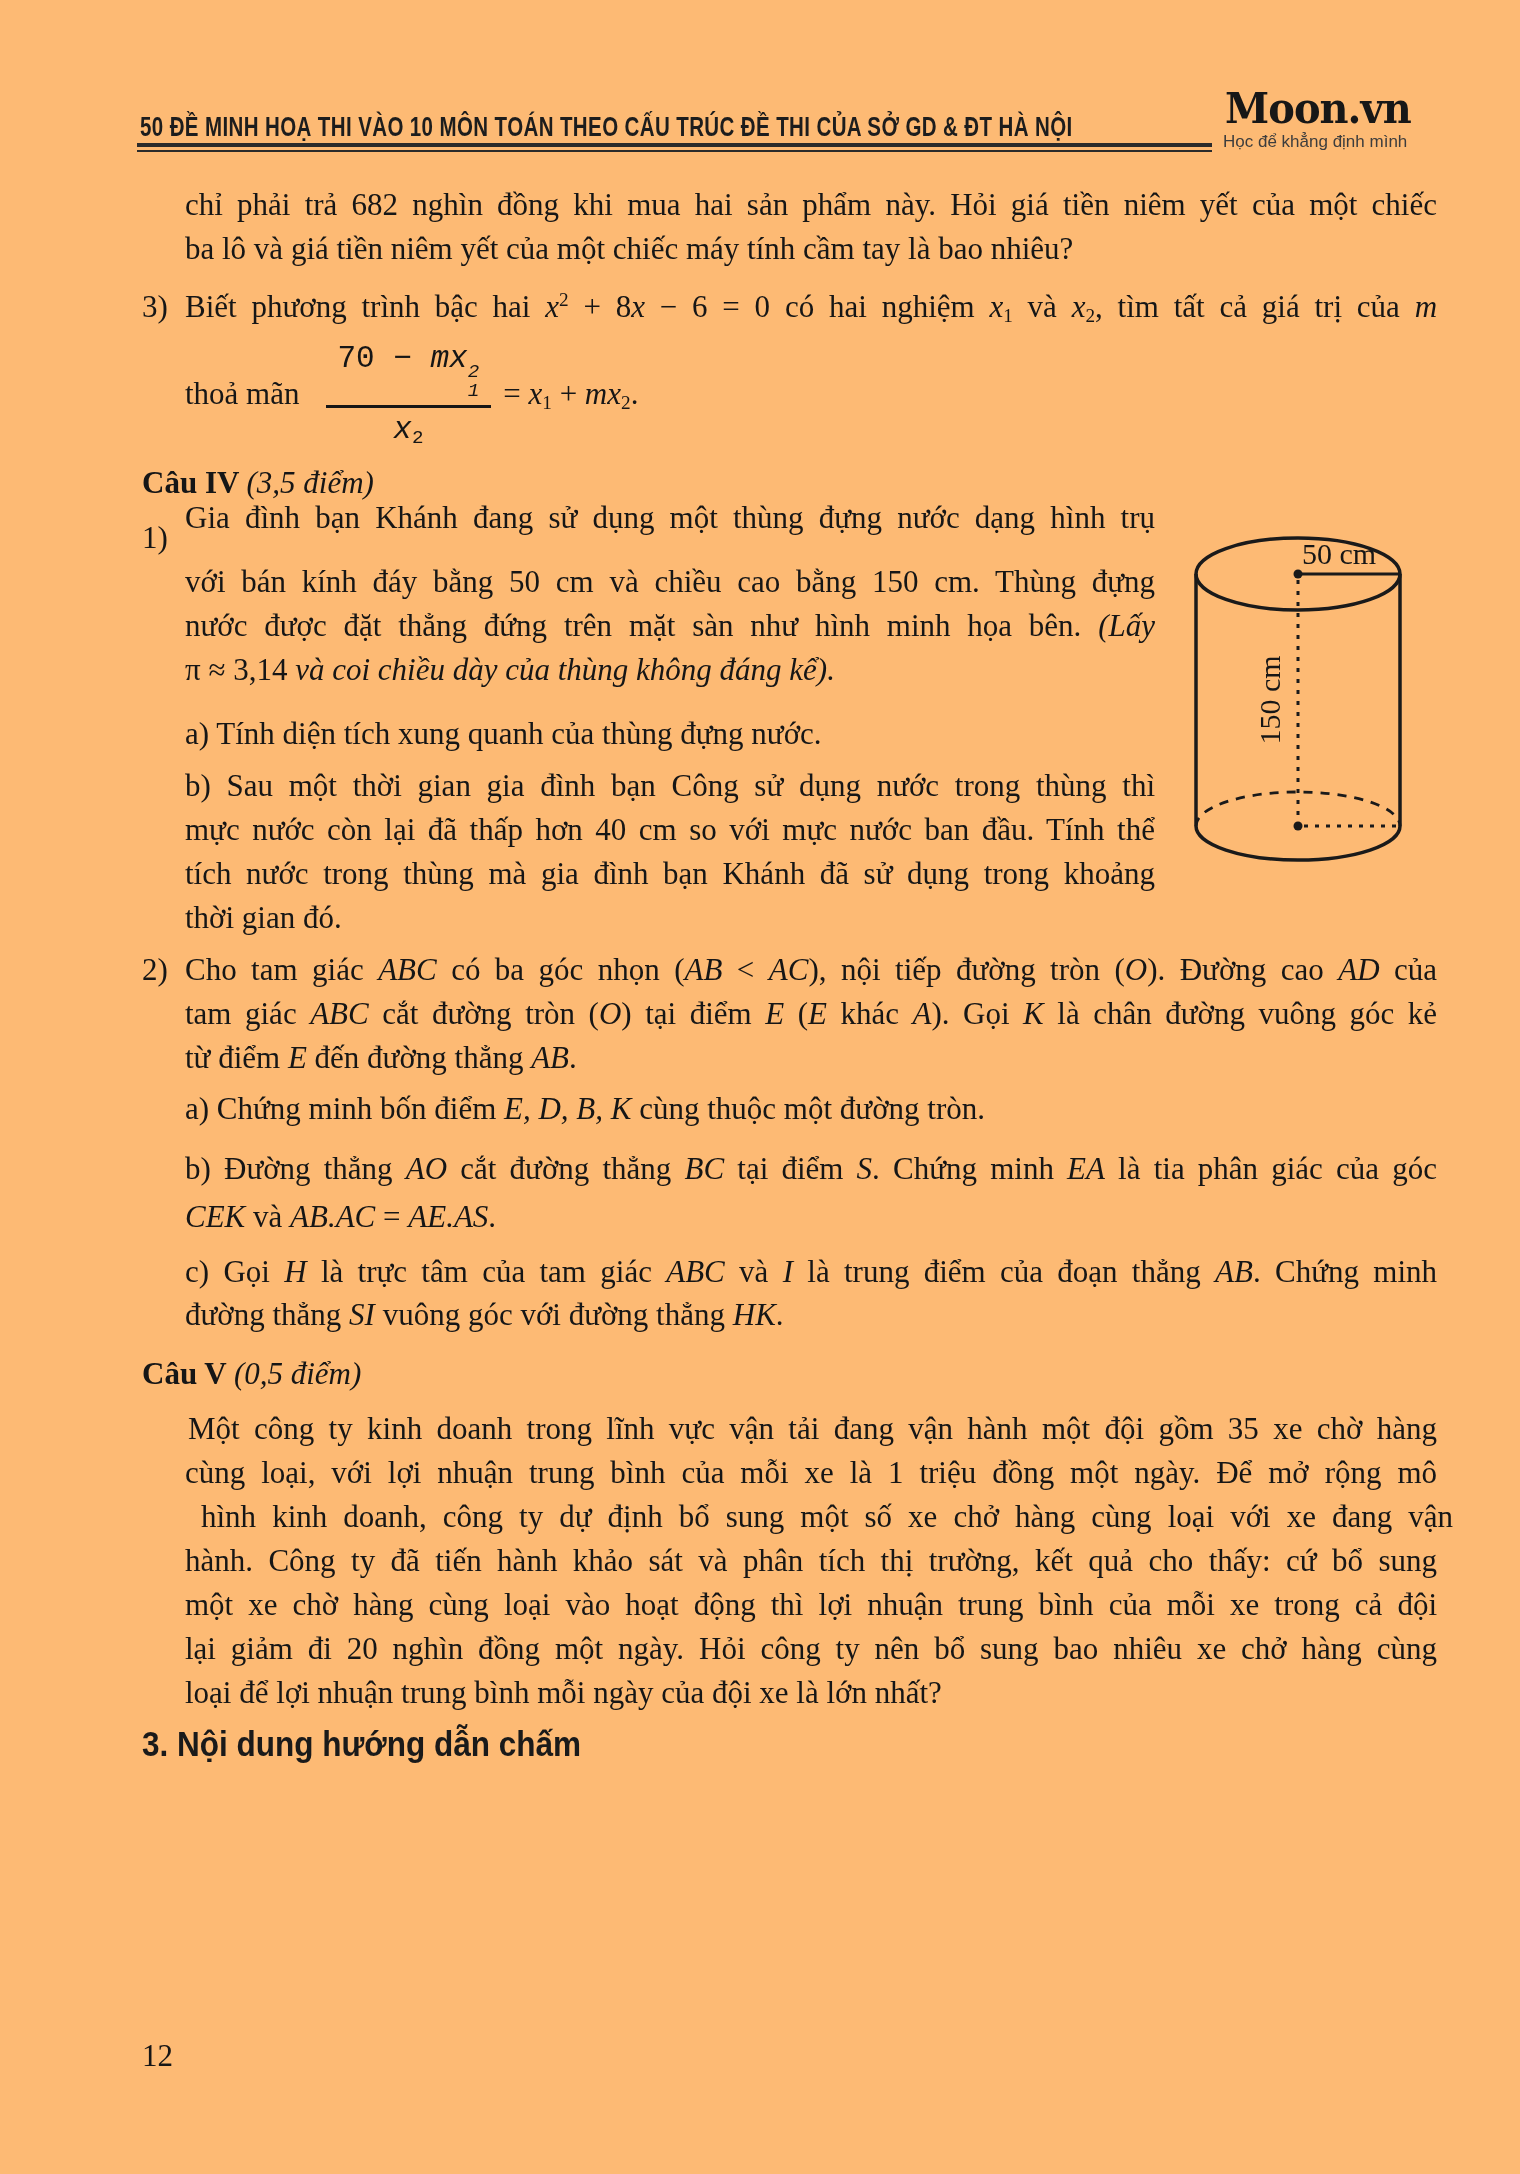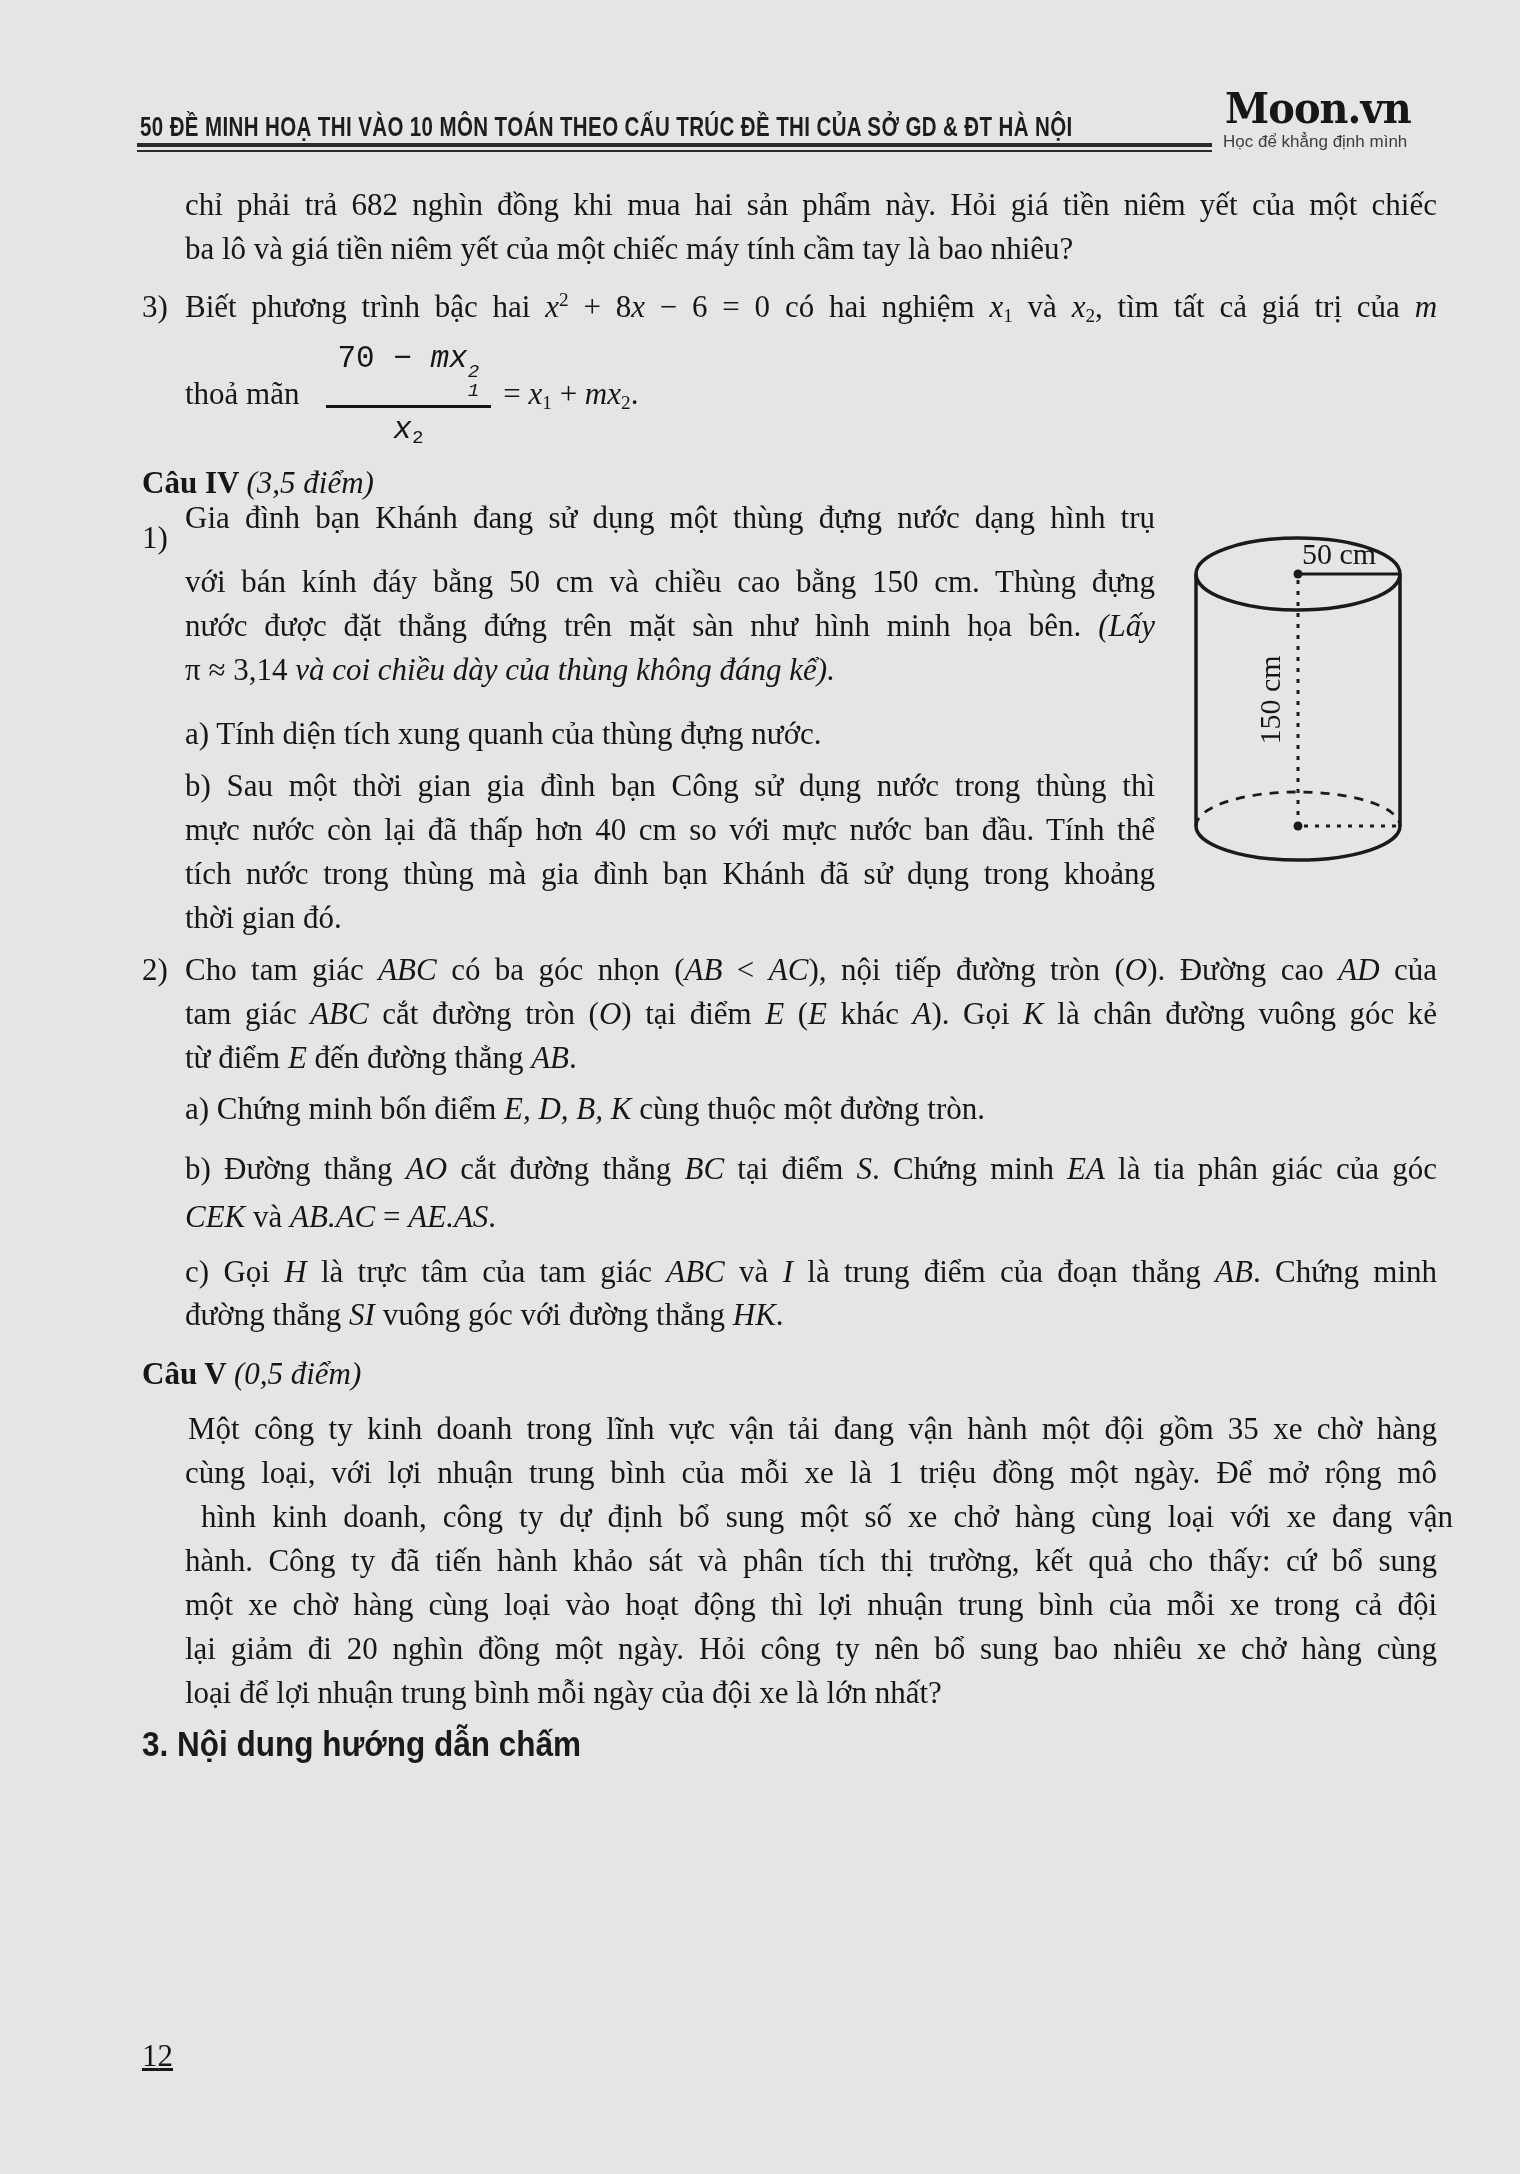--- a/index.html
+++ b/index.html
@@ -1,16 +1,16 @@
 <!DOCTYPE html>
 <html><head>
 <meta charset="utf-8">
 <style>
   html,body{margin:0;padding:0;background:#ffffff;}
-  .page{position:relative;width:1520px;height:2174px;background:#e5e5e5;overflow:hidden;
+  .page{position:relative;width:1520px;height:2174px;background:#fdba74;overflow:hidden;
         font-family:"Liberation Serif", serif;color:#161616;}
   
   .hdr-title{position:absolute;left:140px;top:112px;font-family:"Liberation Sans",sans-serif;
              font-weight:bold;font-size:27px;white-space:nowrap;transform:scaleX(0.76);
              transform-origin:left center;color:#1d1d1d;letter-spacing:0.5px;}
   .rule-top{position:absolute;left:137px;top:143px;width:1075px;height:4px;background:#2b2b2b;}
   .rule-bot{position:absolute;left:137px;top:150px;width:1075px;height:2px;background:#2b2b2b;}
   .logo{position:absolute;left:1225px;top:84px;font-family:"DejaVu Serif",serif;font-weight:900;
         font-size:42px;color:#171717;letter-spacing:-1px;transform:scaleX(0.95);transform-origin:left center;}
   .tagline{position:absolute;left:1223px;top:132px;font-family:"Liberation Sans",sans-serif;
@@ -27,21 +27,21 @@
       vertical-align:-0.5em;text-align:left;}
   
   .eq{position:absolute;left:185px;top:341px;display:flex;align-items:center;font-size:31px;}
   .frac{display:inline-flex;flex-direction:column;align-items:center;margin:0 12px 0 26px;font-family:Liberation Mono, monospace;}
   .frac .num{padding:0 12px 3px;border-bottom:3px solid #161616;}
   .frac .den{padding-top:4px;}
   
   .h3{position:absolute;left:142px;top:1724px;font-family:"Liberation Sans",sans-serif;
       font-weight:bold;font-size:35px;color:#1a1a1a;white-space:nowrap;transform:scaleX(0.9);
       transform-origin:left center;}
-  .pagenum{position:absolute;left:142px;top:2038px;font-size:31px;text-decoration:underline;}
+  .pagenum{position:absolute;left:142px;top:2038px;font-size:31px;}
   .fig{position:absolute;left:1185px;top:530px;}
 </style>
 </head>
 <body>
 
 <div class="page">
 
   <div class="hdr-title">50 ĐỀ MINH HOẠ THI VÀO 10 MÔN TOÁN THEO CẤU TRÚC ĐỀ THI CỦA SỞ GD &amp; ĐT HÀ NỘI</div>
   <div class="rule-top"></div>
   <div class="rule-bot"></div>

